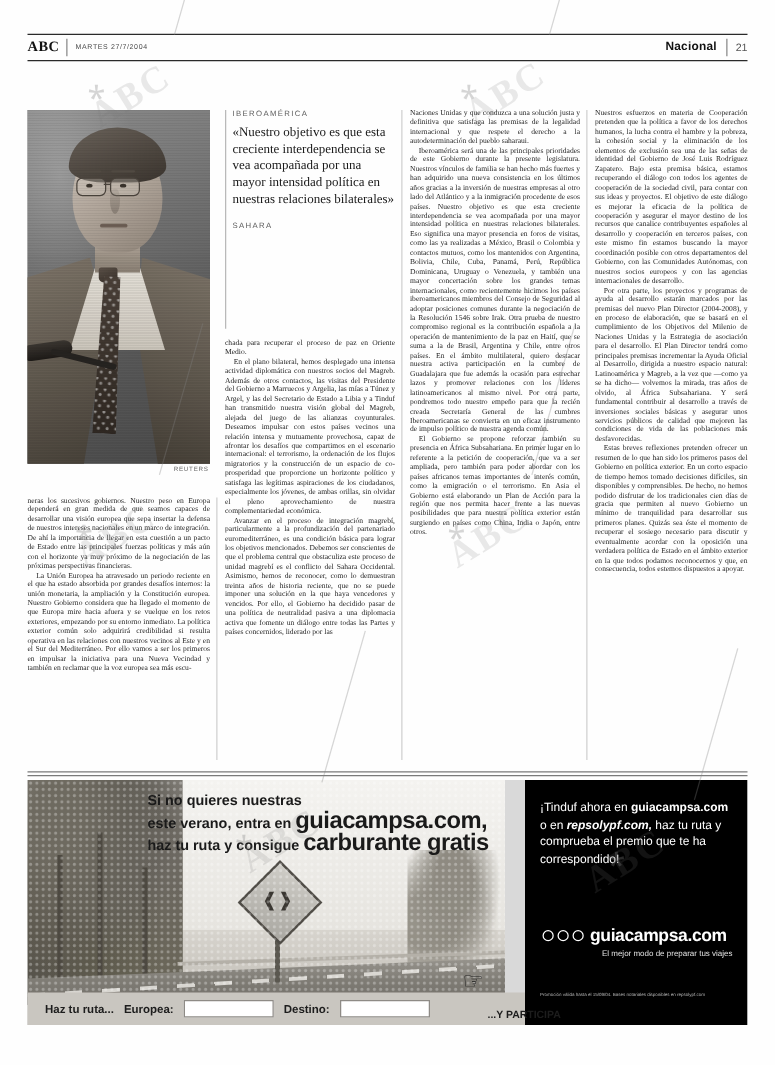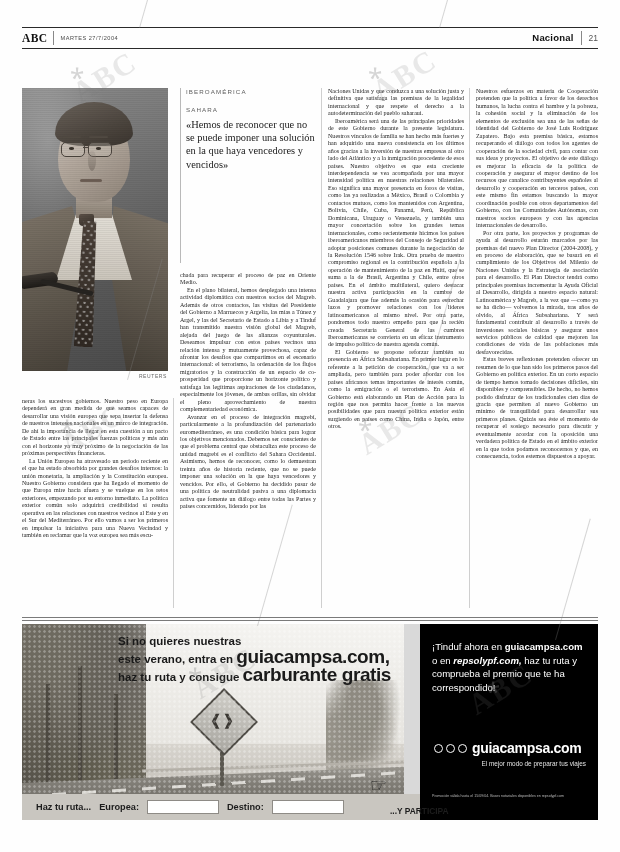--- a/index.html
+++ b/index.html
@@ -637,24 +637,24 @@
       <div class="ph-mic2"></div>
       <div class="ph-grain"></div>
     </div>
     <div class="photo-credit">REUTERS</div>
   </div>
 
   <div class="pq-rule"></div>
   <div class="pullquotes">
     <div class="pq-block">
       <div class="pq-kicker">IBEROAMÉRICA</div>
+      <div class="pq-text">«Nuestro objetivo es que esta creciente interdependencia se vea acompañada por una mayor intensidad política en nuestras relaciones bilaterales»</div>
     </div>
     <div class="pq-block">
       <div class="pq-kicker">SAHARA</div>
-      <div class="pq-text">«Hemos de reconocer que no se puede imponer una solución en la que haya vencedores y vencidos»</div>
     </div>
   </div>
 
   <div class="coldiv cd1"></div>
   <div class="coldiv cd2"></div>
   <div class="coldiv cd3"></div>
 
   <div class="col col1">
     <p>neras los sucesivos gobiernos. Nuestro peso en Europa dependerá en gran medida de que seamos capaces de desarrollar una visión europea que sepa insertar la defensa de nuestros intereses nacionales en un marco de integración. De ahí la importancia de llegar en esta cuestión a un pacto de Estado entre las principales fuerzas políticas y más aún con el horizonte ya muy próximo de la negociación de las próximas perspectivas financieras.</p>
     <p>La Unión Europea ha atravesado un periodo reciente en el que ha estado absorbida por grandes desafíos internos: la unión monetaria, la ampliación y la Constitución europea. Nuestro Gobierno considera que ha llegado el momento de que Europa mire hacia afuera y se vuelque en los retos exteriores, empezando por su entorno inmediato. La política exterior común solo adquirirá credibilidad si resulta operativa en las relaciones con nuestros vecinos al Este y en el Sur del Mediterráneo. Por ello vamos a ser los primeros en impulsar la iniciativa para una Nueva Vecindad y también en reclamar que la voz europea sea más escu-</p>

